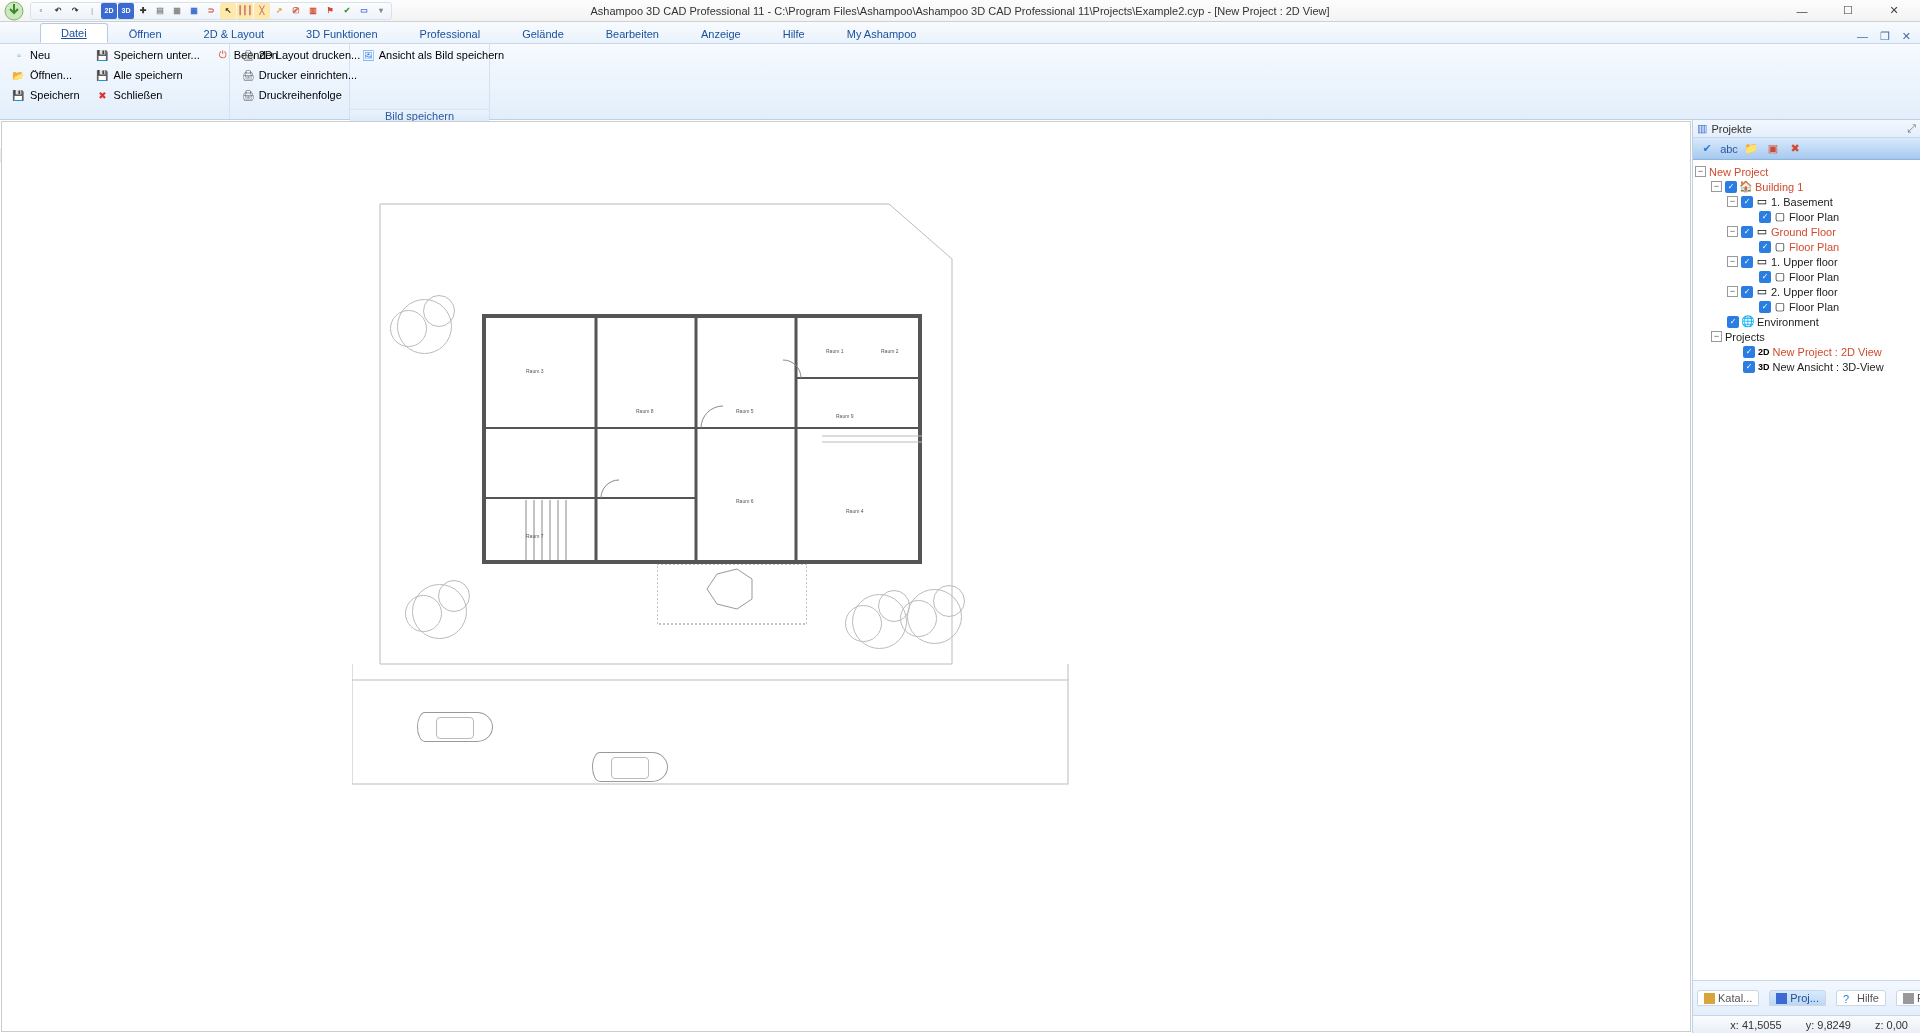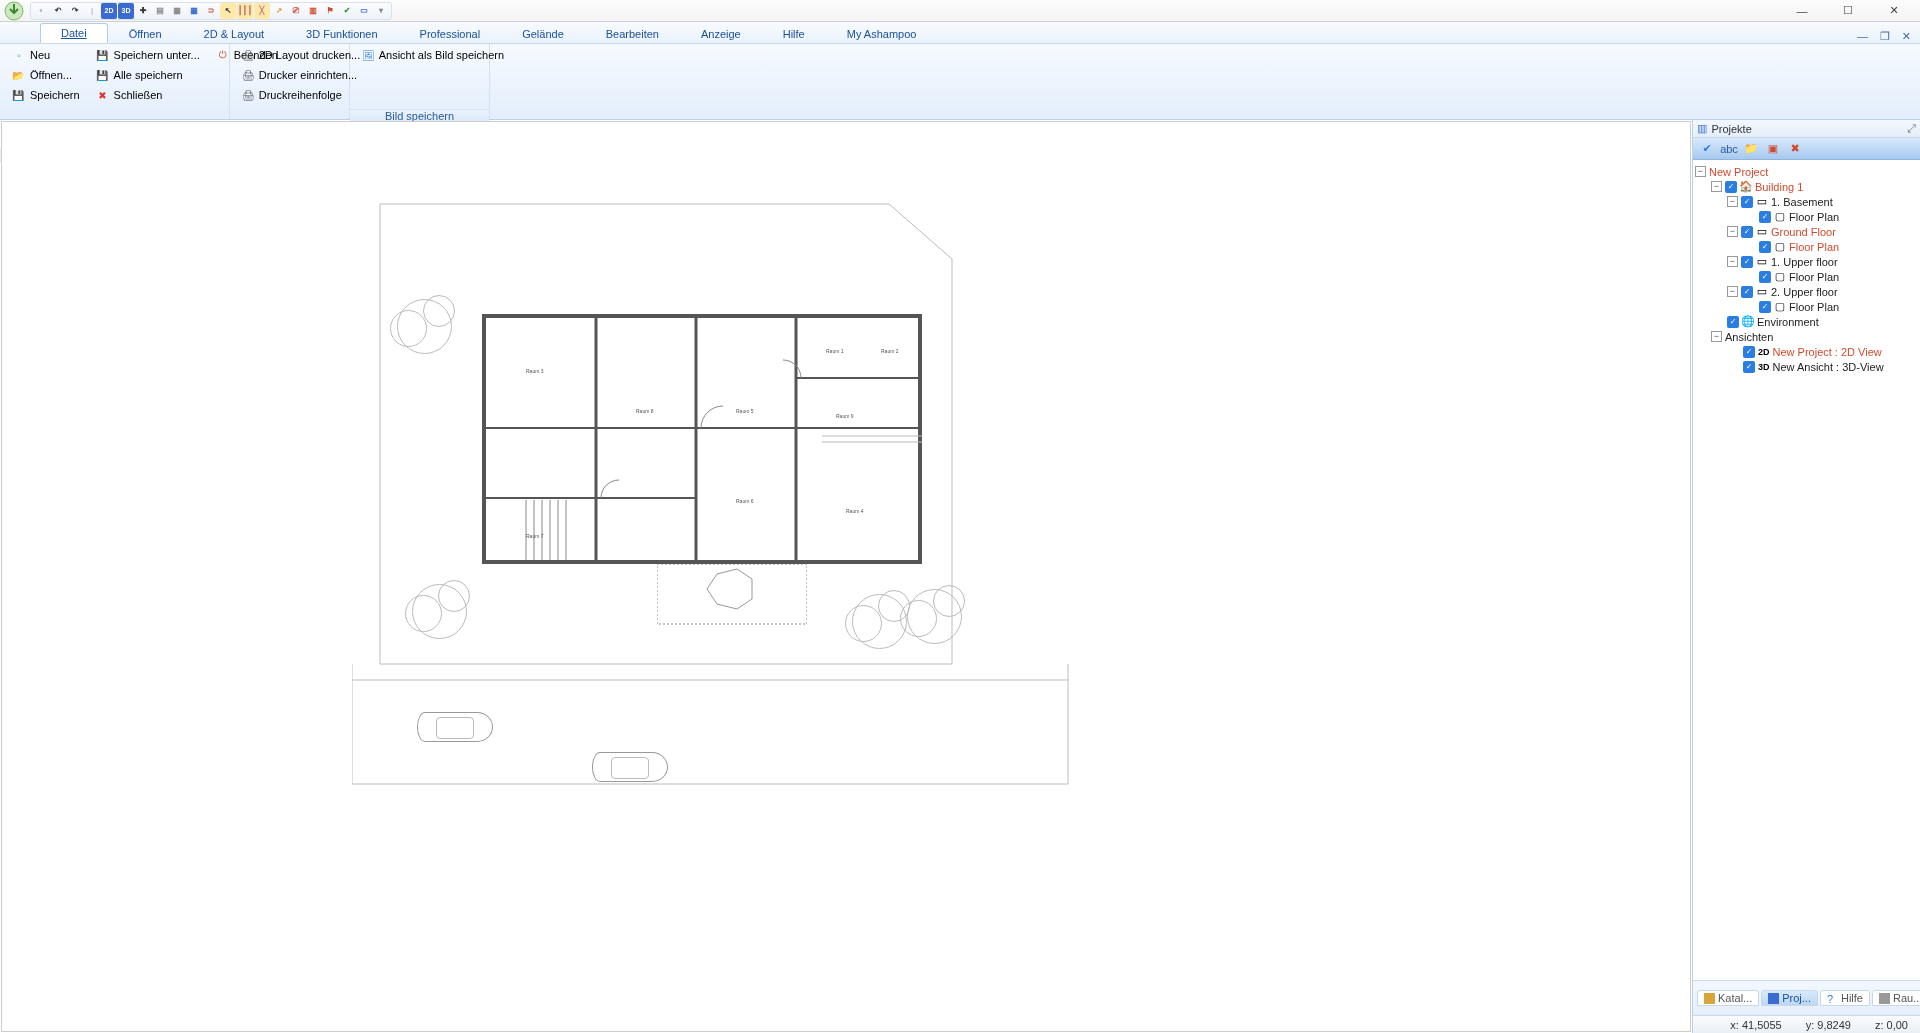--- a/index.html
+++ b/index.html
@@ -60,21 +60,21 @@
 .tv-row { display: flex; align-items: center; gap: 2px; height: 15px; white-space: nowrap; cursor: pointer;}
 .tv-exp { width: 11px; height: 11px; border: 1px solid #999; display: inline-flex; align-items: center; justify-content: center; font-size: 9px; line-height: 1; color: #555; background: #fff; margin-right: 1px;}
 .tv-spacer { display: inline-block; width: 14px; }
 .tv-cb { width: 12px; height: 12px; background: #2a7de1; border-radius: 2px; display: inline-flex; align-items: center; justify-content: center; color: #fff; font-size: 8px; }
 .tv-ico { width: 14px; text-align: center; }
 .tv-lbl { color: #222; }
 .tv-lbl.hl { color: #d04a2f; }
 .tv-badge { font-weight: bold; font-size: 9px; padding: 0 1px;}
 
 
-.bottom-tabs { height: 35px; background: linear-gradient(#f3f8fe,#e4eefb); border-top: 1px solid #c9d8e9; display: flex; align-items: center; padding: 13px 4px; gap: 2px;}
+.bottom-tabs { height: 35px; background: linear-gradient(#f3f8fe,#e4eefb); border-top: 1px solid #c9d8e9; display: flex; align-items: center; padding: 13px 4px; gap: 10px;}
 .bottom-tabs .bt { padding: 1px 6px; border: 1px solid #c9d8e9; border-radius: 3px 3px 0 0; background: #fff; display: flex; align-items: center; gap: 3px; color: #555; cursor: pointer; font-size: 10px;}
 .bottom-tabs .bt.active { background: linear-gradient(#d8e9fc,#bcd7f3); color: #1a4f9c; }
 .bottom-tabs .bt .ico { width: 11px; height: 11px; display: inline-block; }
 
 .status-bar { height: 18px; background: linear-gradient(#fbfcfe,#e9eff7); border-top: 1px solid #c9d8e9; display: flex; align-items: center; justify-content: flex-end; gap: 24px; padding: 0 12px; color: #333;} .ic-open { color: #d9a43a; } .ic-save { color: #3b6bd1; } .ic-close { color: #d33; } .ic-print { color: #555; }
 .ic-red { color: #d04a2f; } .ic-blue { color: #2a7de1; } .ic-green { color: #3a9a3a; }
 </style>
 </head>
 <body>
 
@@ -101,20 +101,21 @@
     <span class="qbtn" style="background:#ffe9a8;color:#c77">┃┃┃</span>
     <span class="qbtn" style="background:#ffe9a8;color:#c77">╳</span>
     <span class="qbtn" style="color:#d9a43a">↗</span>
     <span class="qbtn" style="color:#d04a2f">⎚</span>
     <span class="qbtn" style="color:#d04a2f">▥</span>
     <span class="qbtn" style="color:#d04a2f">⚑</span>
     <span class="qbtn" style="color:#3a9a3a">✔</span>
     <span class="qbtn" style="color:#3b6bd1">▭</span>
     <span class="qbtn" style="color:#888">▾</span>
   </div>
+  <div class="title-text">Ashampoo 3D CAD Professional 11 - C:\Program Files\Ashampoo\Ashampoo 3D CAD Professional 11\Projects\Example2.cyp - [New Project : 2D View]</div>
   <div class="win-controls">
     <div class="wc">—</div>
     <div class="wc">☐</div>
     <div class="wc">✕</div>
   </div>
 </div>
 
 <div class="ribbon-tabs">
   <div class="tab active">Datei</div>
   <div class="tab">Öffnen</div>
@@ -367,21 +368,21 @@
       <div class="tv-row">
         <span class="tv-spacer"></span>
         <span class="tv-spacer"></span>
         <span class="tv-cb">✓</span>
         <span class="tv-ico">🌐</span>
         <span class="tv-lbl">Environment</span>
       </div>
       <div class="tv-row">
         <span class="tv-spacer"></span>
         <span class="tv-exp">−</span>
-        <span class="tv-lbl">Ansichten</span>
+        <span class="tv-lbl">Projects</span>
       </div>
       <div id="views">
           <div class="tv-row">
        <span class="tv-spacer"></span>
             <span class="tv-spacer"></span>
             <span class="tv-spacer"></span>
        <span class="tv-cb">✓</span>
        <span class="tv-badge">2D</span>
        <span class="tv-lbl hl">New Project : 2D View</span>
      </div>

